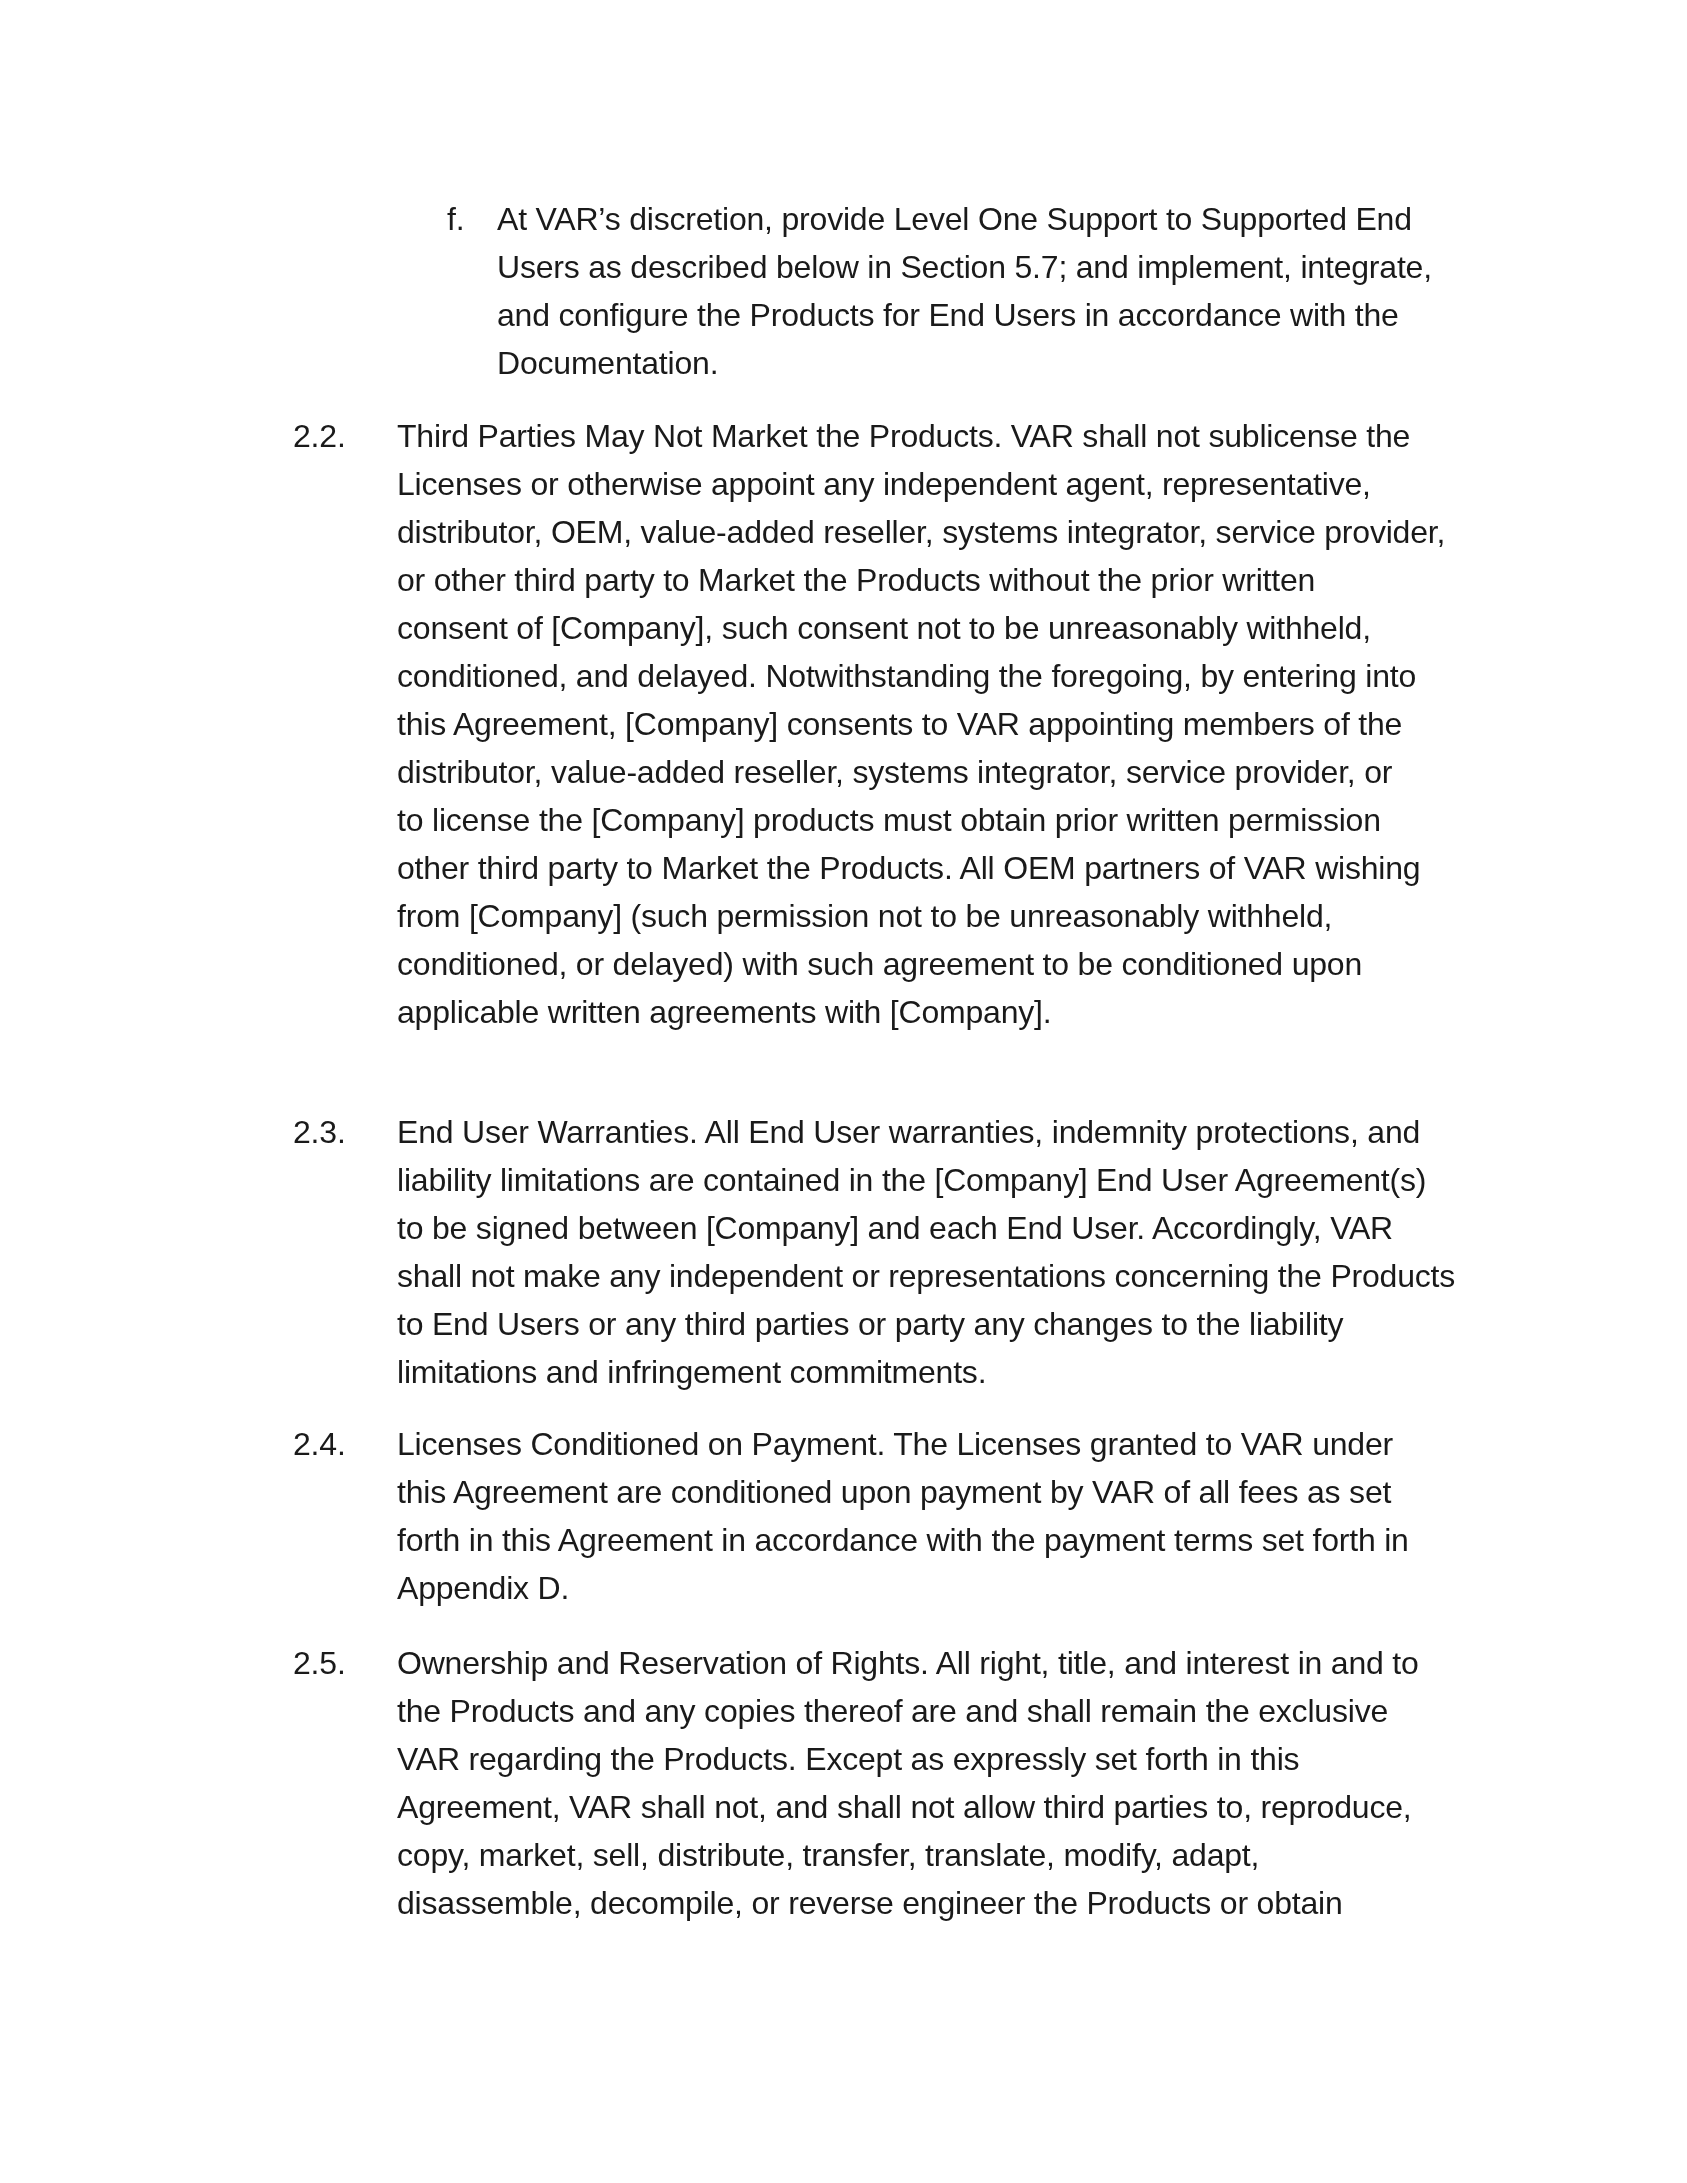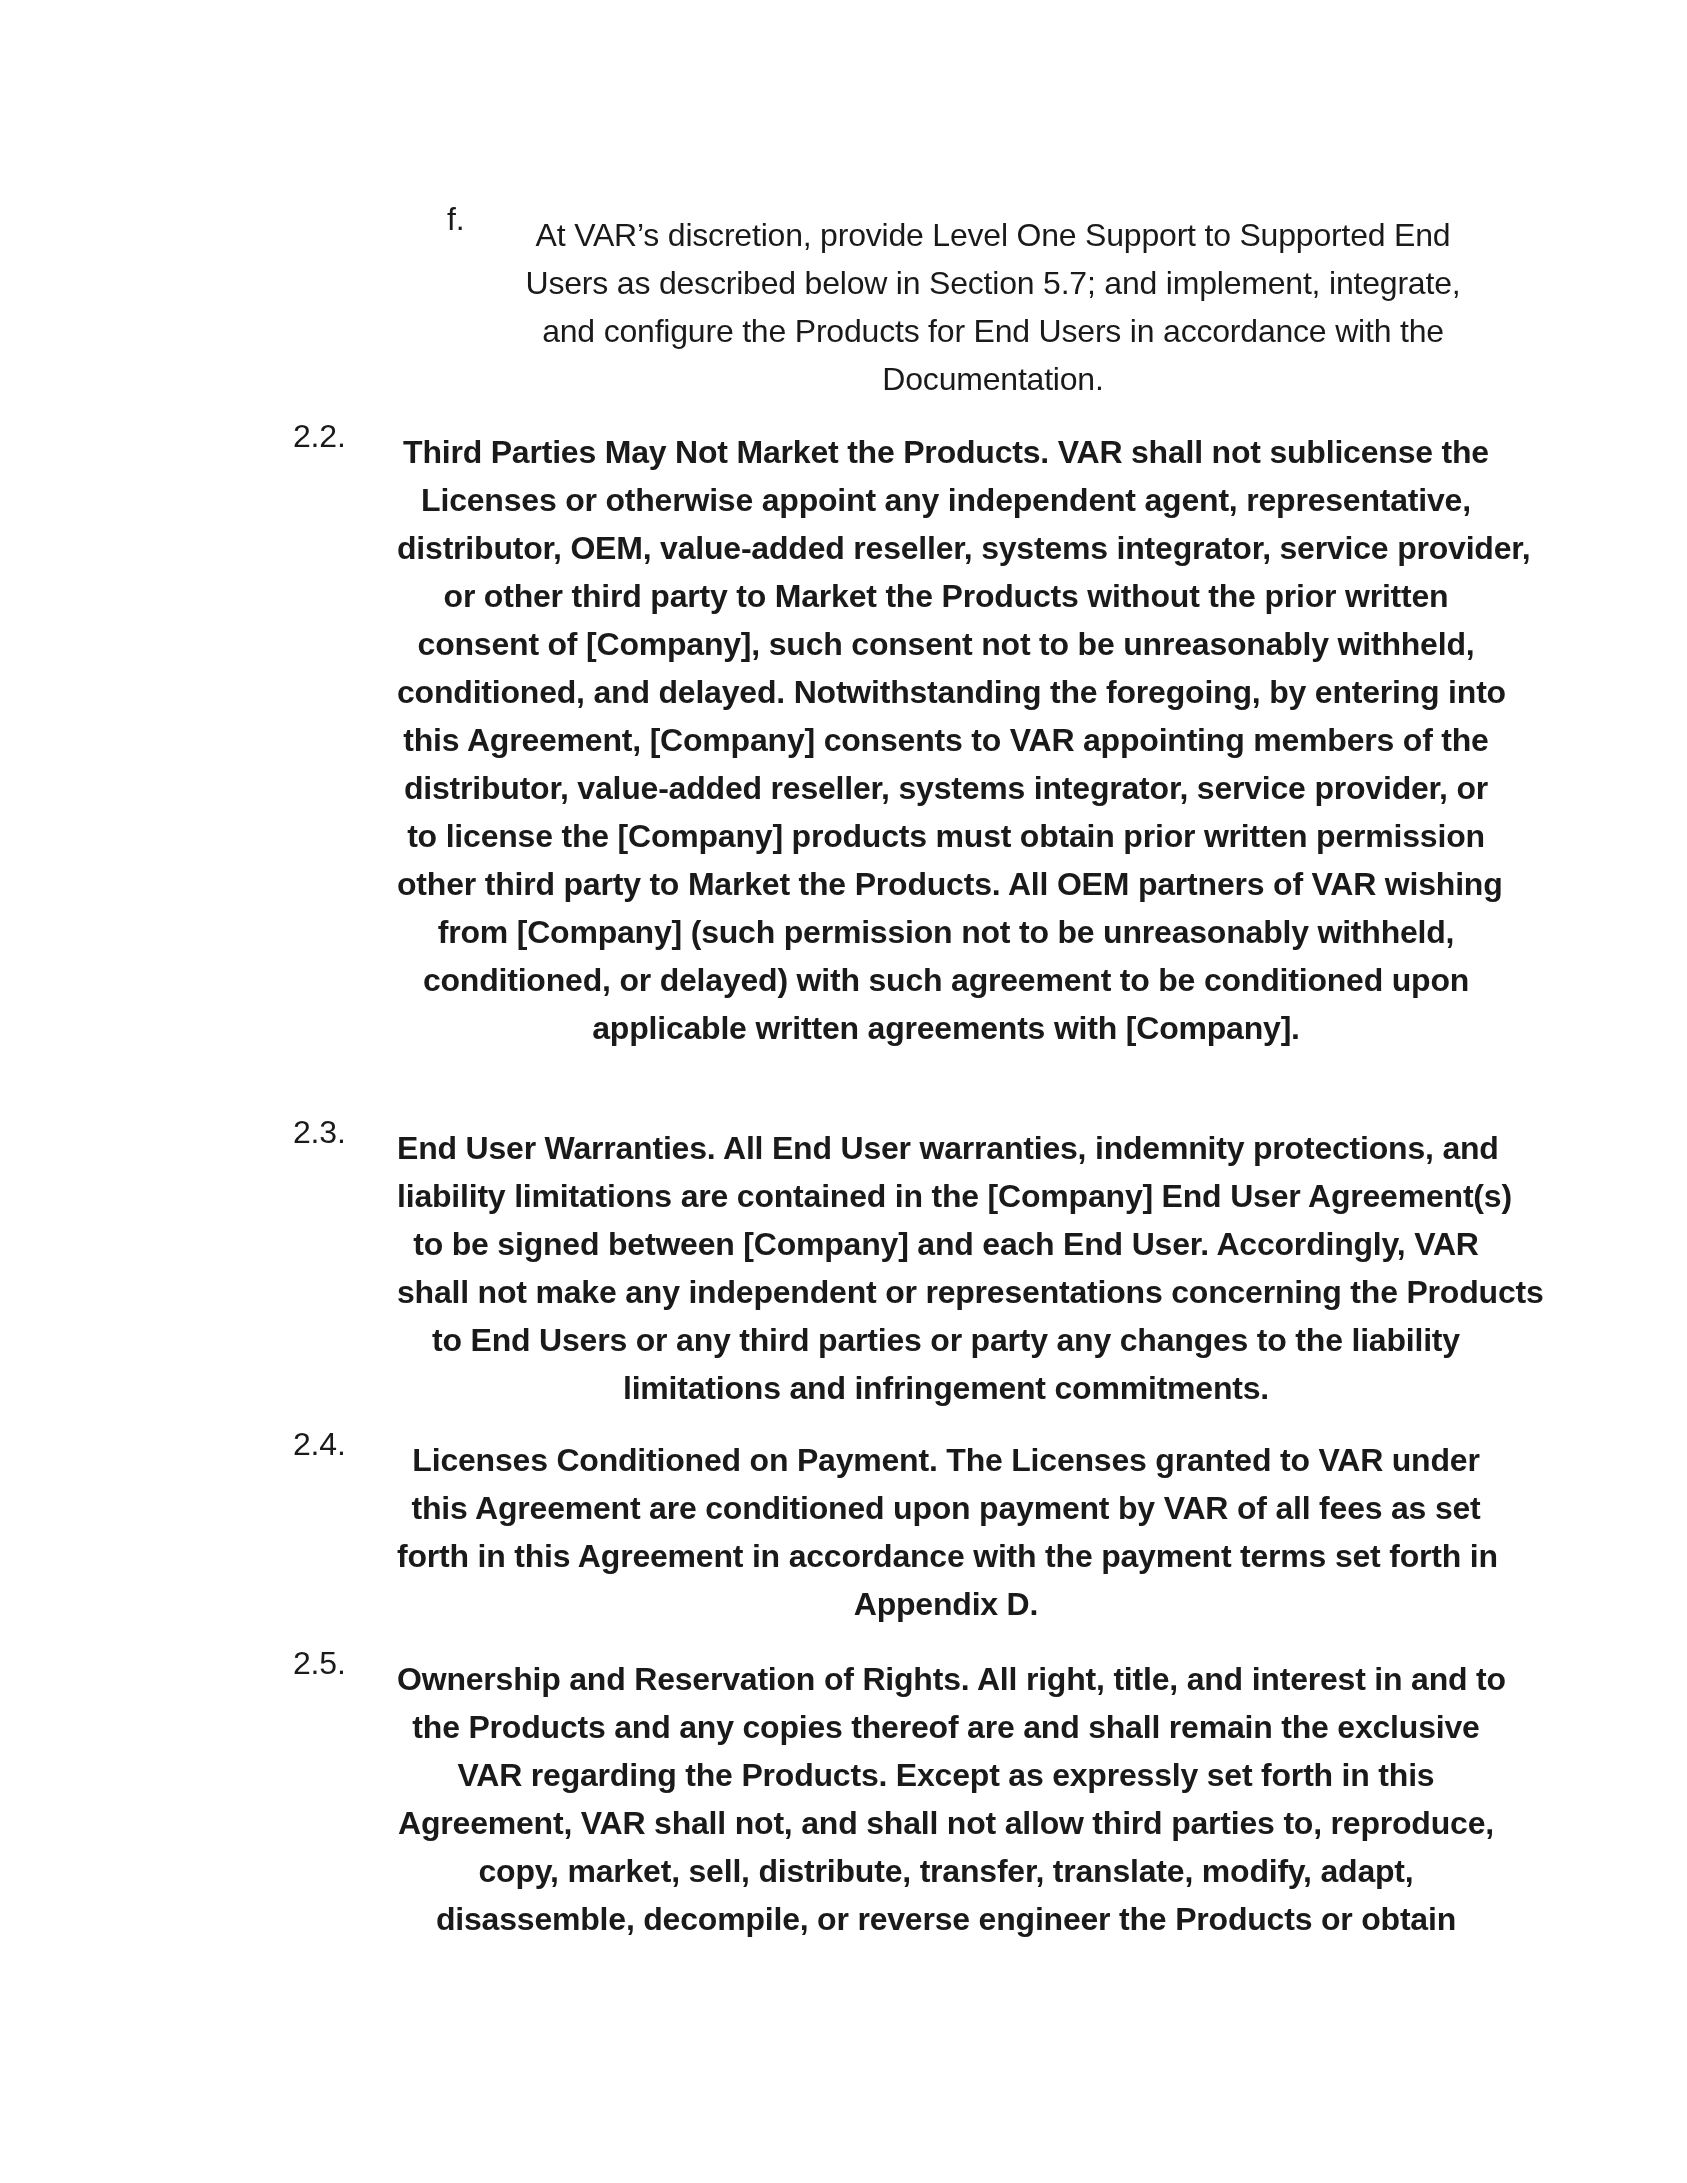--- a/index.html
+++ b/index.html
@@ -9,28 +9,28 @@
     color: #1a1a1a;
   }
   .page { position: absolute; left: 0; top: 0; width: 1687px; height: 2183px; }
   .item {
     position: absolute;
     font-size: 32px;
     line-height: 48px;
     letter-spacing: -0.2px;
   }
   .item .num { position: absolute; left: 0; top: 0; }
-  .item .text { position: absolute; top: 16px; text-align: center; }
+  .item .text { position: absolute; top: 0; }
   .item .text span { display: block; white-space: nowrap; }
 
   #item-f { left: 447px; top: 195px; }
   #item-f .text { left: 50px; width: 992px; }
 
   .sec { left: 293px; }
-  .sec .text { left: 104px; width: 1098px; font-weight: bold; }
+  .sec .text { left: 104px; width: 1098px; }
   #item-22 { top: 412px; }
   #item-23 { top: 1108px; }
   #item-24 { top: 1420px; }
   #item-25 { top: 1639px; }
 </style>
 </head>
 <body>
 
 <div class="page">
 

